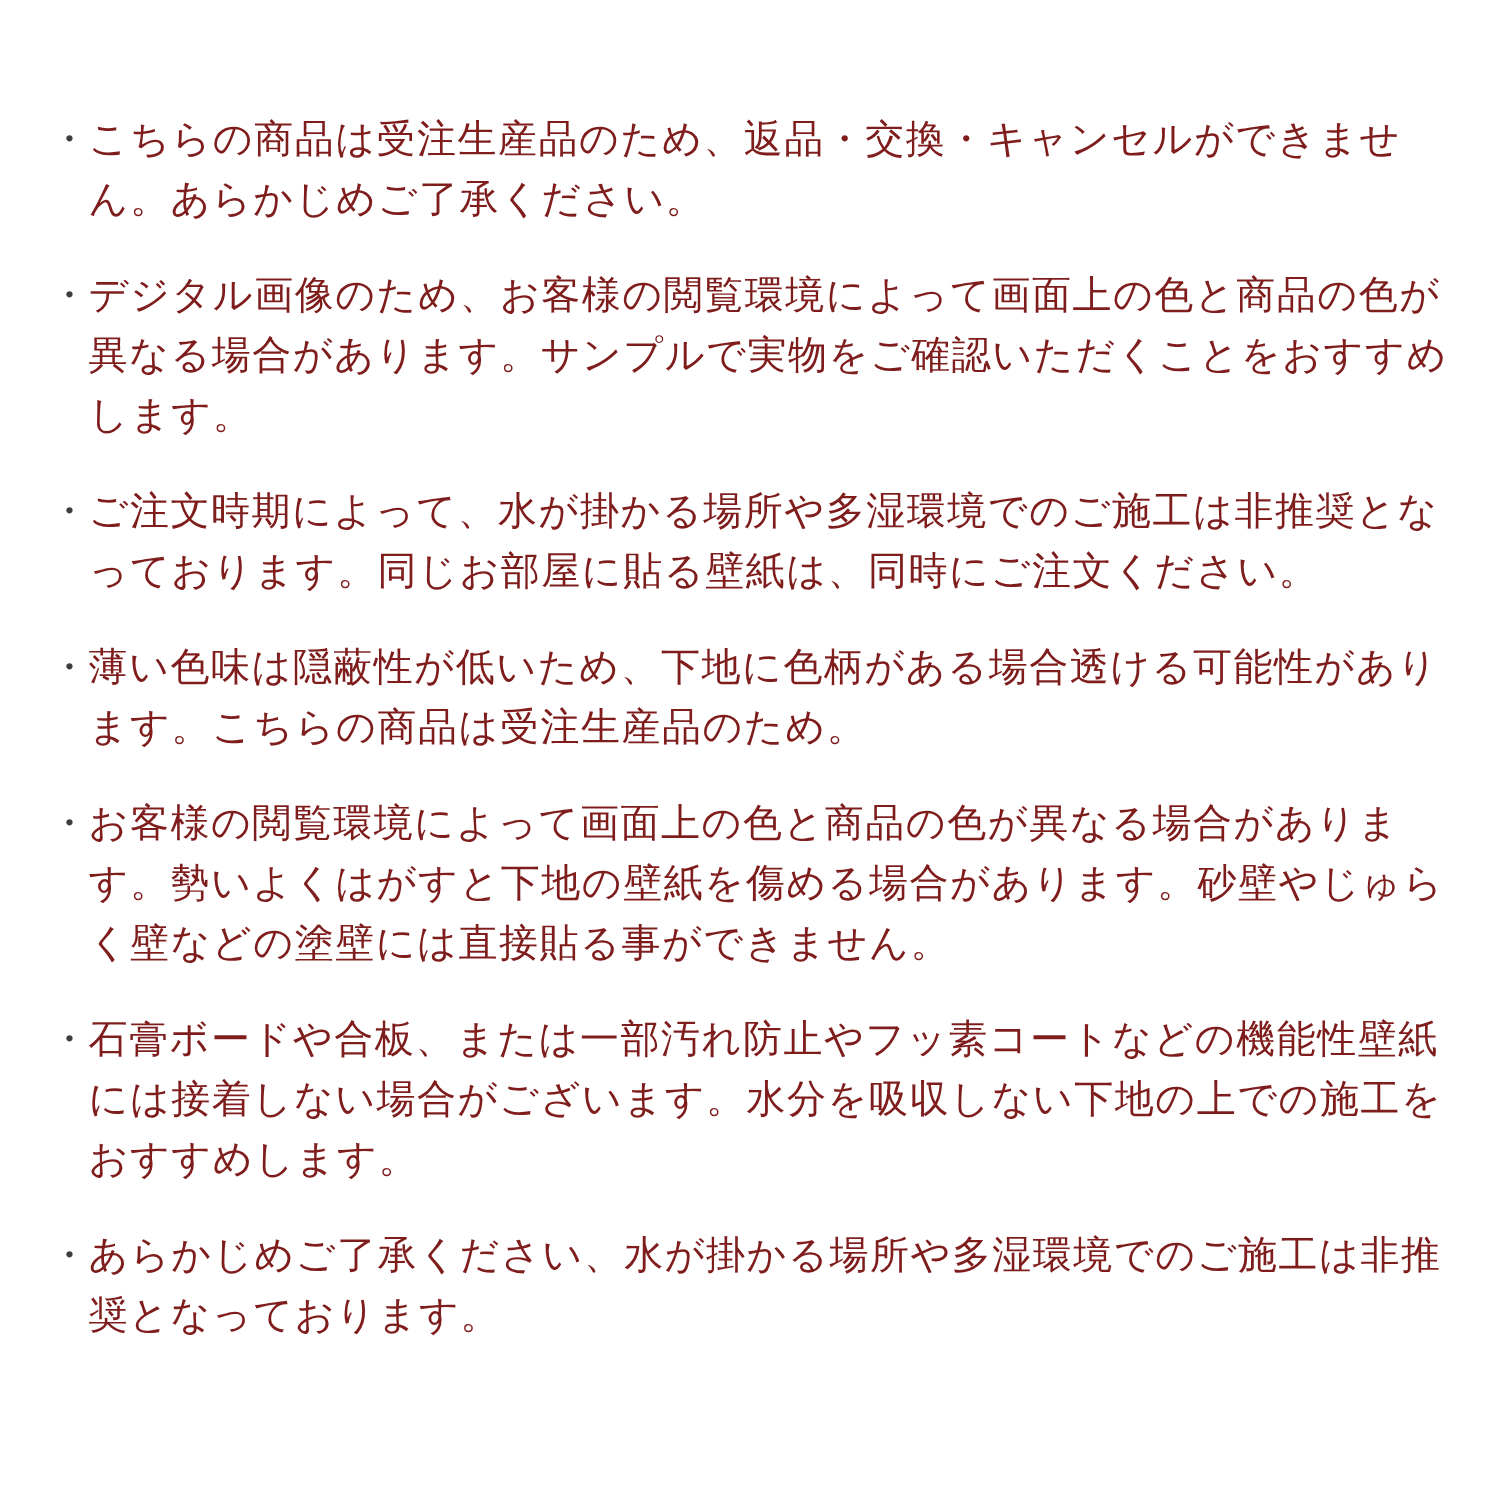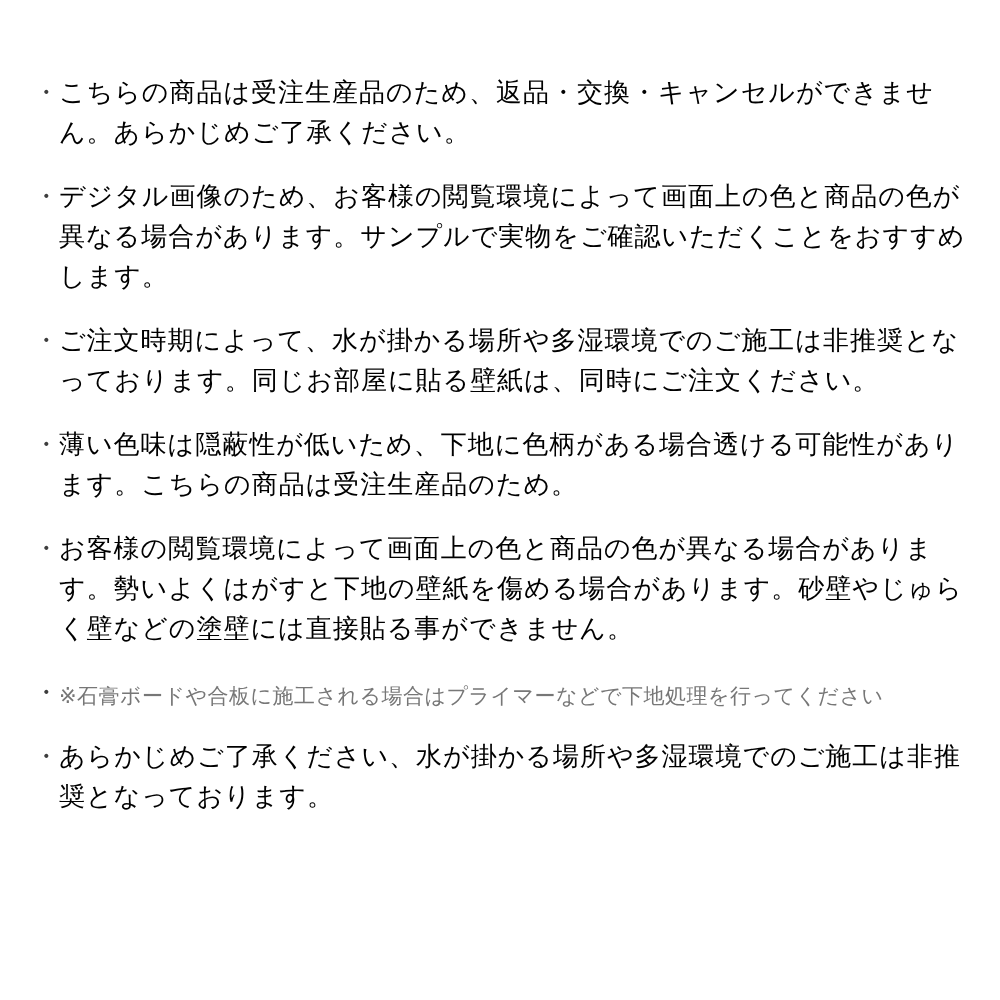--- a/index.html
+++ b/index.html
@@ -37,21 +37,21 @@
   }
   .notice-body {
     flex: 1 1 auto;
     min-width: 0;
   }
   .notice-text {
     margin: 0;
     font-size: 26px;
     line-height: 40px;
     letter-spacing: 1px;
-    color: #000000;
+    color: #7f1d1d;
     text-align: left;
   }
   .notice-note {
     margin: 7px 0 0 0;
     font-size: 21px;
     line-height: 33px;
     letter-spacing: 0.5px;
     color: #777777;
   }
 </style>
@@ -90,21 +90,21 @@
   <div class="notice">
     <span class="bullet">・</span>
     <div class="notice-body">
       <p class="notice-text">お客様の閲覧環境によって画面上の色と商品の色が異なる場合があります。勢いよくはがすと下地の壁紙を傷める場合があります。砂壁やじゅらく壁などの塗壁には直接貼る事ができません。</p>
     </div>
   </div>
 
   <div class="notice">
     <span class="bullet">・</span>
     <div class="notice-body">
-    <p class="notice-note">※石膏ボードや合板に施工される場合はプライマーなどで下地処理を行ってください</p>
+      <p class="notice-text">石膏ボードや合板、または一部汚れ防止やフッ素コートなどの機能性壁紙には接着しない場合がございます。水分を吸収しない下地の上での施工をおすすめします。</p>
       </div>
   </div>
 
   <div class="notice">
     <span class="bullet">・</span>
     <div class="notice-body">
       <p class="notice-text">あらかじめご了承ください、水が掛かる場所や多湿環境でのご施工は非推奨となっております。</p>
     </div>
   </div>
 </div>

